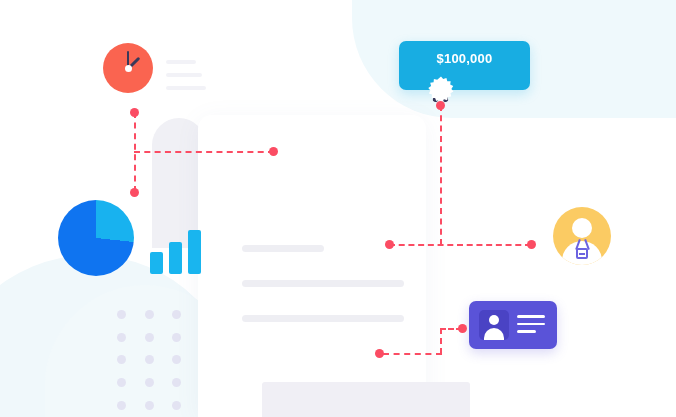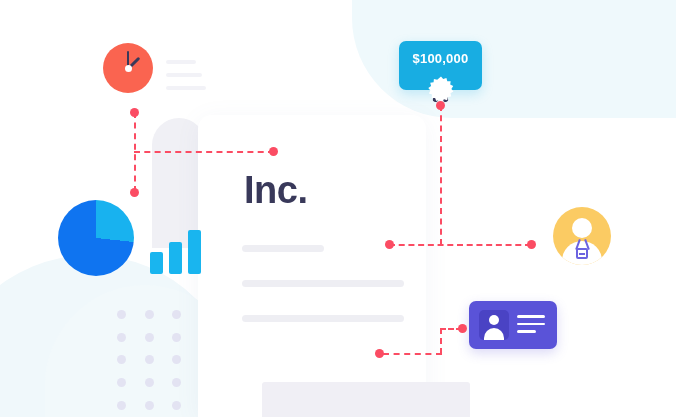--- a/index.html
+++ b/index.html
@@ -210,20 +210,21 @@
   
   .money-card {
     position: absolute;
     left: 399px;
     top: 41px;
     width: 83px;
     height: 49px;
     background: #18ade2;
     border-radius: 7px;
     box-shadow: 0 4px 12px rgba(24,173,226,0.22);
+    padding-left: 48px;
   }
   .money-amount {
     position: absolute;
     top: 10px;
     left: 0;
     right: 0;
     text-align: center;
     font-size: 13px;
     font-weight: bold;
     color: #ffffff;
@@ -423,21 +424,20 @@
 
   <div class="gray-pill"></div>
 
   <div class="faint-lines">
     <i class="l1"></i>
     <i class="l2"></i>
     <i class="l3"></i>
   </div>
 
   <div class="doc-card">
-    <div class="doc-title">Inc.</div>
     <div class="doc-line d1"></div>
     <div class="doc-line d2"></div>
     <div class="doc-line d3"></div>
   </div>
 
   <div class="gray-block"></div>
 
   <div class="pie"></div>
 
   <div class="bars">

